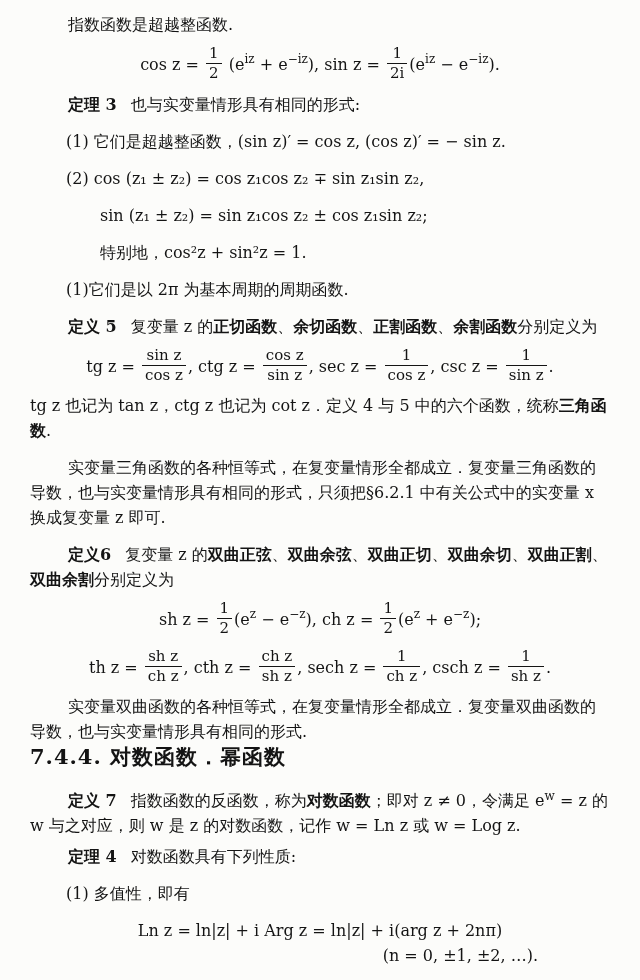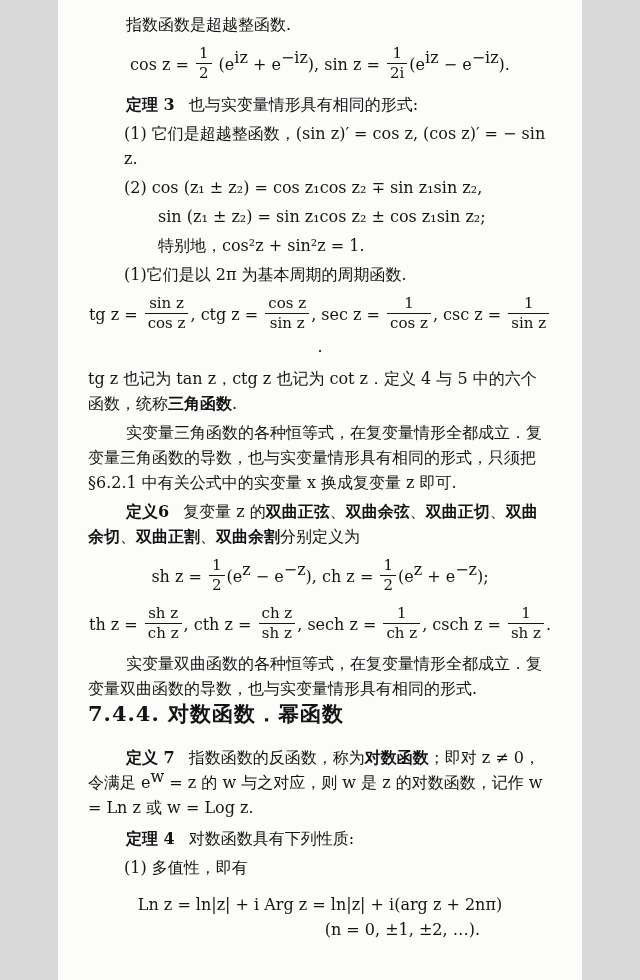--- a/index.html
+++ b/index.html
@@ -1,18 +1,18 @@
 <!DOCTYPE html>
 <html><head>
 <meta charset="utf-8">
 <style>
   html,body{margin:0;padding:0;background:#d9d9d9;}
   .page{
     position:relative;
-    width:524px;height:980px;
+    width:640px;height:980px;
     margin:0 auto;
     background:#fcfcfa;
     box-sizing:border-box;
     padding:12px 30px 0 30px;
     color:#141414;
     font-family:"DejaVu Serif","Liberation Serif","DejaVu Sans",serif;
     font-size:16px;
     line-height:25px;
     overflow:hidden;
   }
@@ -39,23 +39,23 @@
     display:inline-block;
     vertical-align:middle;
     text-align:center;
     line-height:1.15;
     font-size:15px;
     margin:0 2px;
     position:relative;top:-2px;
   }
   .frac .num{display:block;border-bottom:1.2px solid #141414;padding:1px 3px 1px 3px;}
   .frac .den{display:block;padding:1px 3px 0 3px;}
-  sup{font-size:16px;line-height:0;}
+  sup{font-size:12px;line-height:0;}
   .ln-line2{text-align:right;padding-right:72px;}
-  .mt4{margin-top:4px;} .mt6{margin-top:6px;}
+  .mt4{margin-top:12px;} .mt6{margin-top:6px;}
   .mt14{margin-top:4px;} .mt18{margin-top:18px;} .mt24{margin-top:24px;}
 </style>
 </head>
 <body>
 
 <div class="page">
 
   <p class="indent2">指数函数是超越整函数.</p>
 
 
@@ -65,20 +65,21 @@
     <span>(e</span><sup>iz</sup><span> + e</span><sup>−iz</sup><span>),  sin z = </span><span class="frac"><span class="num">1</span><span class="den">2i</span></span><span>(e</span><sup>iz</sup><span> − e</span><sup>−iz</sup><span>).</span>
   </div>
 
   <p class="indent2 mt6"><span class="lbl">定理 3</span><span>也与实变量情形具有相同的形式:</span></p>
   <p class="hangitem mt4">(1) 它们是超越整函数，(sin z)′ = cos z, (cos z)′ = − sin z.</p>
   <p class="hangitem mt4">(2) cos (z₁ ± z₂) = cos z₁cos z₂ ∓ sin z₁sin z₂,</p>
   <p class="subline mt4">sin (z₁ ± z₂) = sin z₁cos z₂ ± cos z₁sin z₂;</p>
   <p class="subline mt4">特别地，cos²z + sin²z = 1.</p>
   <p class="hangitem mt4">(1)它们是以 2π 为基本周期的周期函数.</p>
 
+  <p class="indent2 mt4"><span class="lbl">定义 5</span><span>复变量 z 的</span><span class="b">正切函数</span><span>、</span><span class="b">余切函数</span><span>、</span><span class="b">正割函数</span><span>、</span><span class="b">余割函数</span><span>分别定义为</span></p>
 
   <div class="formula tall">
     <span>tg z = </span><span class="frac"><span class="num">sin z</span><span class="den">cos z</span></span><span>,  ctg z = </span><span class="frac"><span class="num">cos z</span><span class="den">sin z</span></span><span>,  sec z = </span><span class="frac"><span class="num">1</span><span class="den">cos z</span></span><span>,  csc z = </span><span class="frac"><span class="num">1</span><span class="den">sin z</span></span><span>.</span>
   </div>
 
   <p class="mt6"><span>tg z 也记为 tan z，ctg z 也记为 cot z．定义 4 与 5 中的六个函数，统称</span><span class="b">三角函数</span><span>.</span></p>
 
   <p class="indent2 mt4">实变量三角函数的各种恒等式，在复变量情形全都成立．复变量三角函数的导数，也与实变量情形具有相同的形式，只须把§6.2.1 中有关公式中的实变量 x 换成复变量 z 即可.</p>
 
   <p class="indent2 mt4"><span class="lbl">定义6</span><span>复变量 z 的</span><span class="b">双曲正弦</span><span>、</span><span class="b">双曲余弦</span><span>、</span><span class="b">双曲正切</span><span>、</span><span class="b">双曲余切</span><span>、</span><span class="b">双曲正割</span><span>、</span><span class="b">双曲余割</span><span>分别定义为</span></p>

